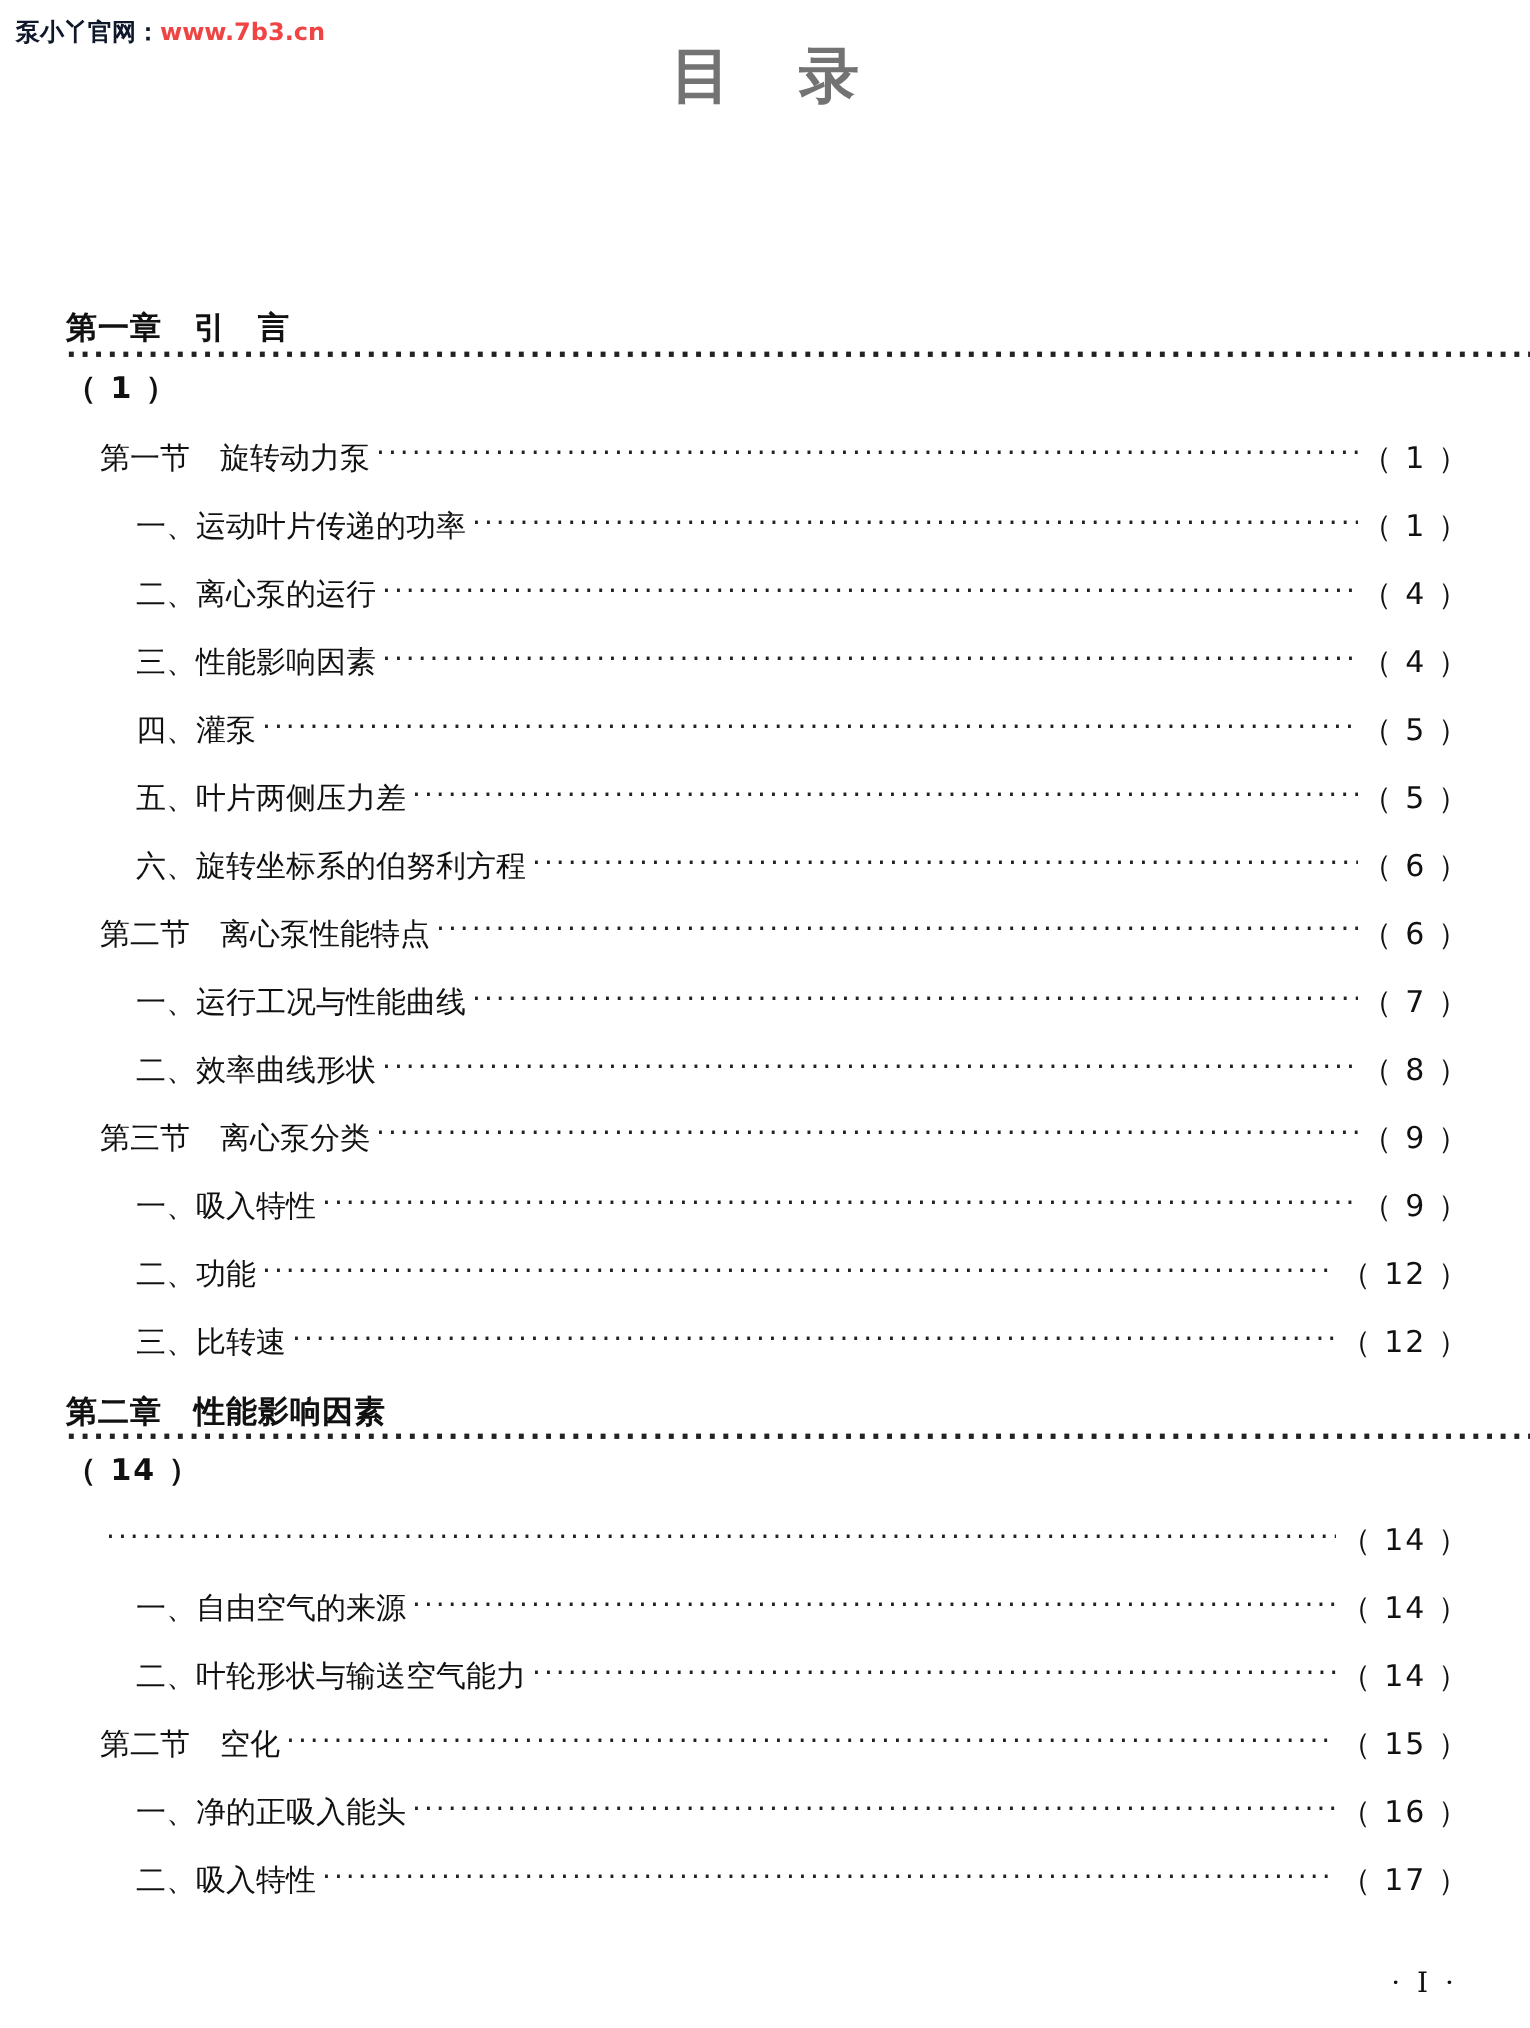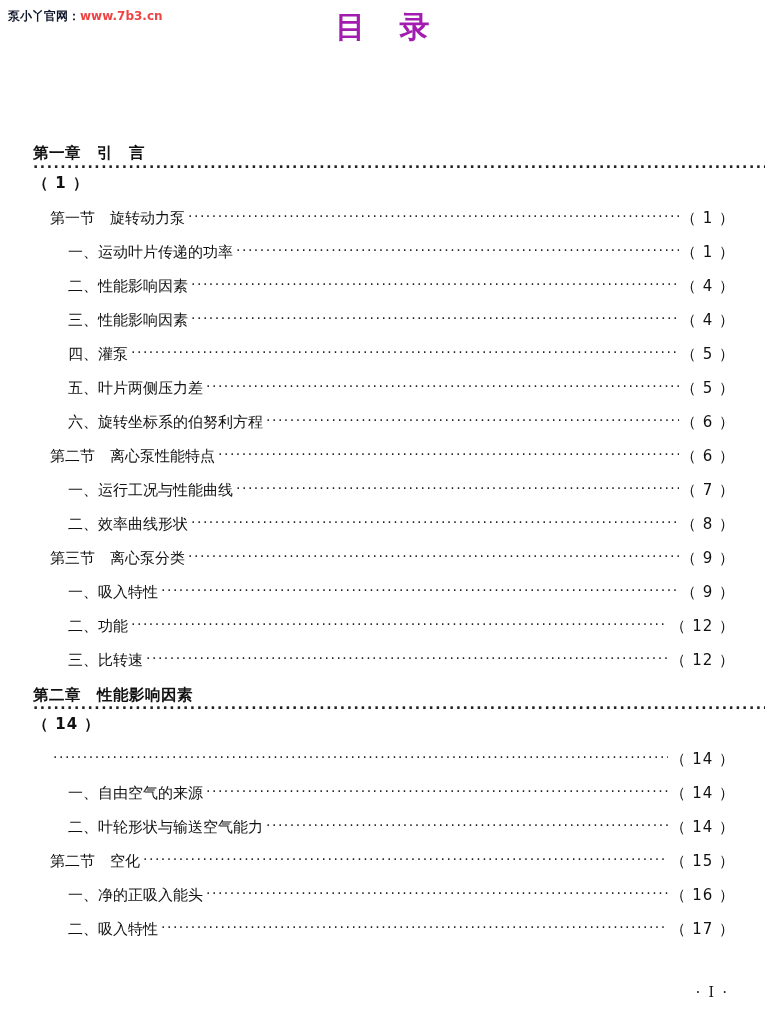--- a/index.html
+++ b/index.html
@@ -27,23 +27,23 @@
   }
   .watermark .wm-cn { color: #0f172a; }
   .watermark .wm-url { color: #ef4444; }
 
   .page-title {
     text-align: center;
     font-size: 30px;
     font-weight: bold;
     letter-spacing: 34px;
     padding-left: 34px;
-    margin-top: 7px;
+    margin-top: 18px;
     font-family: "DejaVu Serif", "Liberation Serif", serif;
-    color: #a21caf;
+    color: #737373;
   }
 
   .toc {
     margin-top: 98px;
     padding: 0 30px 0 30px;
   }
 
   .toc-row {
     display: flex;
     align-items: baseline;
@@ -79,20 +79,21 @@
     font-size: 15.5px;
     padding-left: 0px;
     margin-top: 20px;
     margin-bottom: 20px;
     flex-direction: column;
   }
   .lvl-chapter .label { letter-spacing: 0.5px; }
   .lvl-section {
     padding-left: 20px;
     margin-bottom: 19px;
+    align-items: center;
   }
   .lvl-item {
     padding-left: 38px;
     margin-bottom: 19px;
   }
 
   .footer {
     position: absolute;
     bottom: 14px;
     right: 36px;
@@ -121,21 +122,21 @@
       <span class="label">第一节　旋转动力泵</span>
       <span class="dots">·······································································································································</span>
       <span class="page">（ 1 ）</span>
     </div>
     <div class="toc-row lvl-item">
       <span class="label">一、运动叶片传递的功率</span>
       <span class="dots">·······································································································································</span>
       <span class="page">（ 1 ）</span>
     </div>
     <div class="toc-row lvl-item">
-      <span class="label">二、性能影响因素</span>
+      <span class="label">二、离心泵的运行</span>
       <span class="dots">·······································································································································</span>
       <span class="page">（ 4 ）</span>
     </div>
     <div class="toc-row lvl-item">
       <span class="label">三、性能影响因素</span>
       <span class="dots">·······································································································································</span>
       <span class="page">（ 4 ）</span>
     </div>
     <div class="toc-row lvl-item">
       <span class="label">四、灌泵</span>

